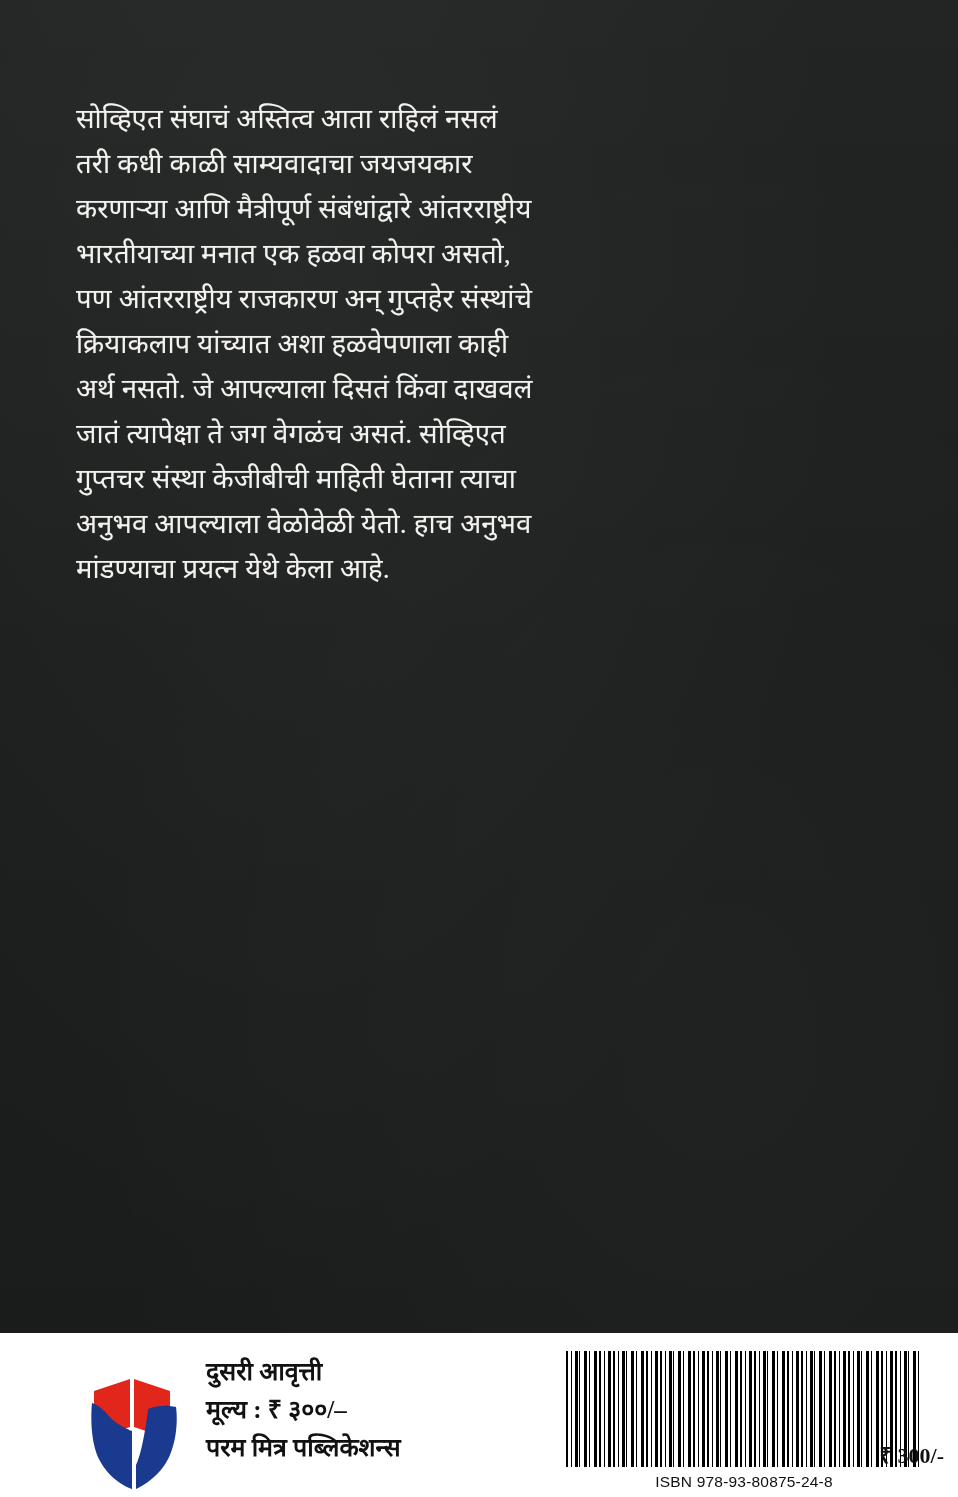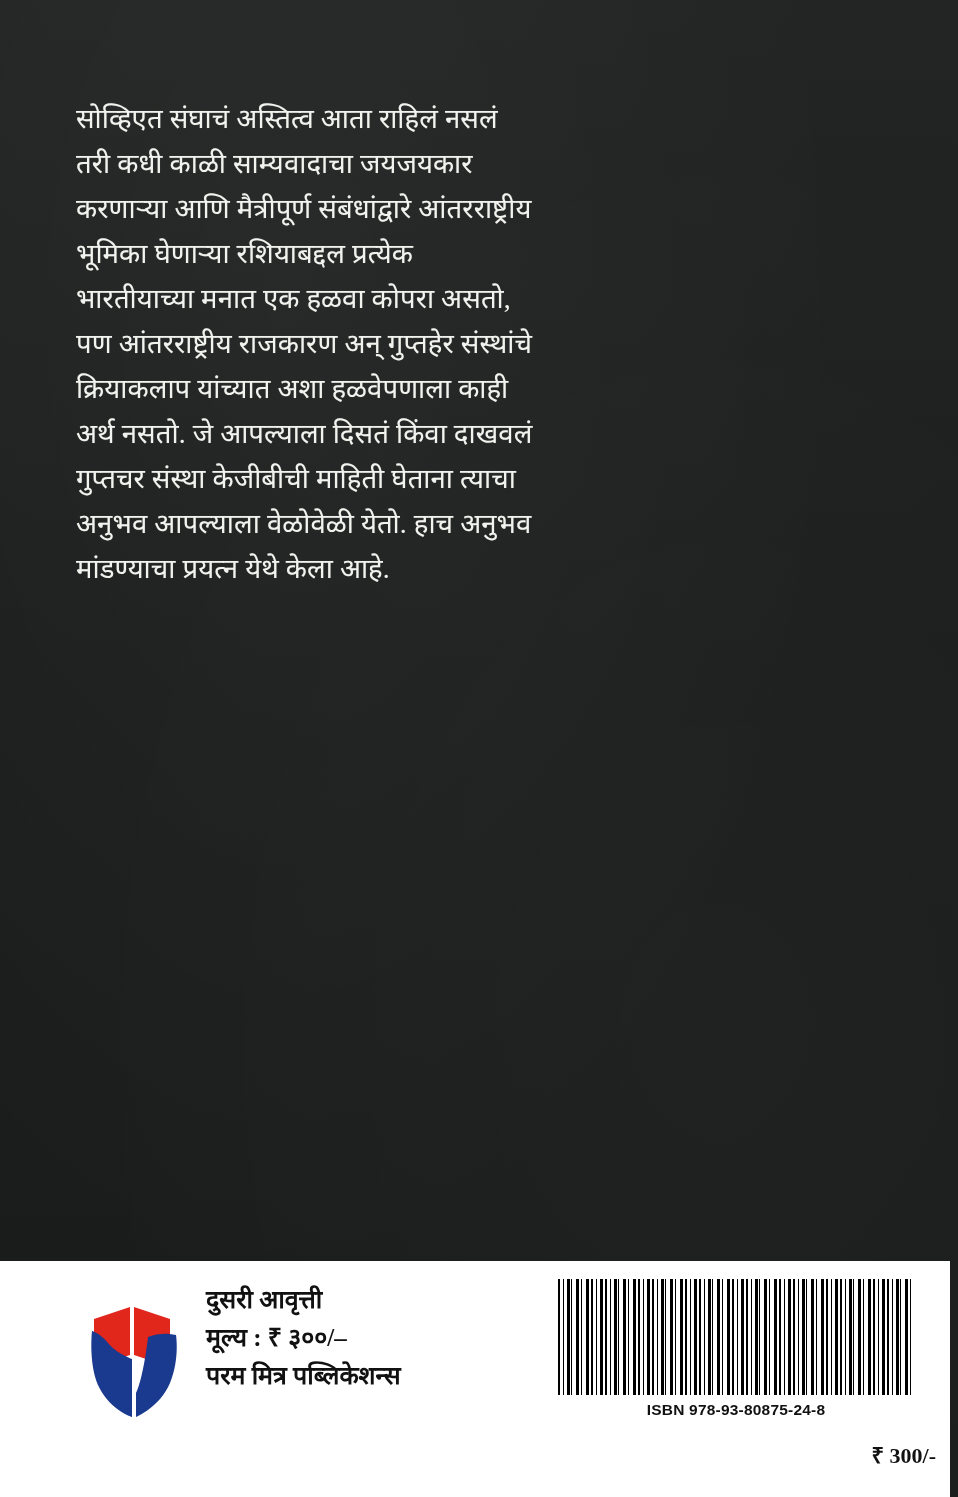--- a/index.html
+++ b/index.html
@@ -43,23 +43,23 @@
   }
   .blurb .ln {
     display: block;
     white-space: nowrap;
   }
 
   
   .footer {
     position: absolute;
     left: 0;
-    right: 8px;
+    right: 0;
     bottom: 0;
-    height: 236px;
+    height: 164px;
     background: #ffffff;
     z-index: 3;
   }
   .footer-inner {
     position: relative;
     width: 100%;
     height: 100%;
   }
 
   
@@ -85,21 +85,20 @@
   }
   .pub-text .line { display: block; white-space: nowrap; }
   .pub-text .line.big { font-size: 26px; }
 
   
   .barcode-wrap {
     position: absolute;
     right: 36px;
     top: 18px;
     width: 356px;
-    font-weight: bold;
   }
   .barcode {
     height: 116px;
     width: 100%;
     background-color: #ffffff;
     background-image:
       repeating-linear-gradient(90deg,
         #000 0px, #000 2px, #fff 2px, #fff 5px,
         #000 5px, #000 6px, #fff 6px, #fff 9px,
         #000 9px, #000 12px, #fff 12px, #fff 13px,
@@ -132,25 +131,25 @@
 </style>
 </head>
 <body>
 
 <div class="page">
 
   <div class="blurb">
     <span class="ln">सोव्हिएत संघाचं अस्तित्व आता राहिलं नसलं</span>
     <span class="ln">तरी कधी काळी साम्यवादाचा जयजयकार</span>
     <span class="ln">करणाऱ्या आणि मैत्रीपूर्ण संबंधांद्वारे आंतरराष्ट्रीय</span>
-    <span class="ln">भूमिका घेणाऱ्या रशियाबद्दल प्रत्येक</span>
     <span class="ln">भारतीयाच्या मनात एक हळवा कोपरा असतो,</span>
     <span class="ln">पण आंतरराष्ट्रीय राजकारण अन् गुप्तहेर संस्थांचे</span>
     <span class="ln">क्रियाकलाप यांच्यात अशा हळवेपणाला काही</span>
     <span class="ln">अर्थ नसतो. जे आपल्याला दिसतं किंवा दाखवलं</span>
+    <span class="ln">जातं त्यापेक्षा ते जग वेगळंच असतं. सोव्हिएत</span>
     <span class="ln">गुप्तचर संस्था केजीबीची माहिती घेताना त्याचा</span>
     <span class="ln">अनुभव आपल्याला वेळोवेळी येतो. हाच अनुभव</span>
     <span class="ln">मांडण्याचा प्रयत्न येथे केला आहे.</span>
   </div>
 
   <div class="footer">
     <div class="footer-inner">
 
       <div class="logo">
         <svg width="96" height="124" viewBox="0 0 96 124" xmlns="http://www.w3.org/2000/svg">

